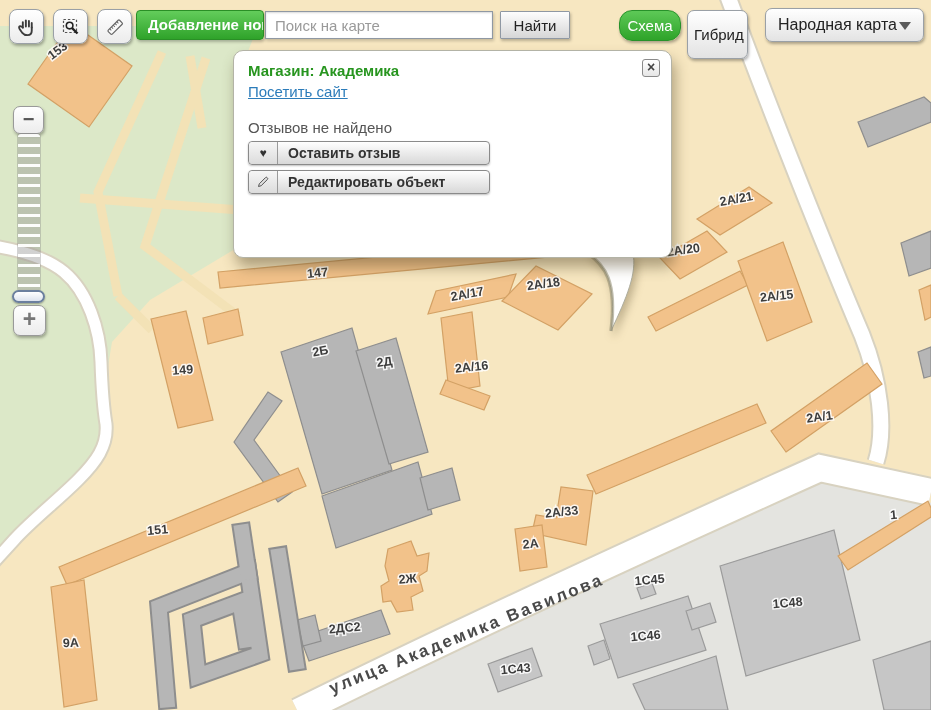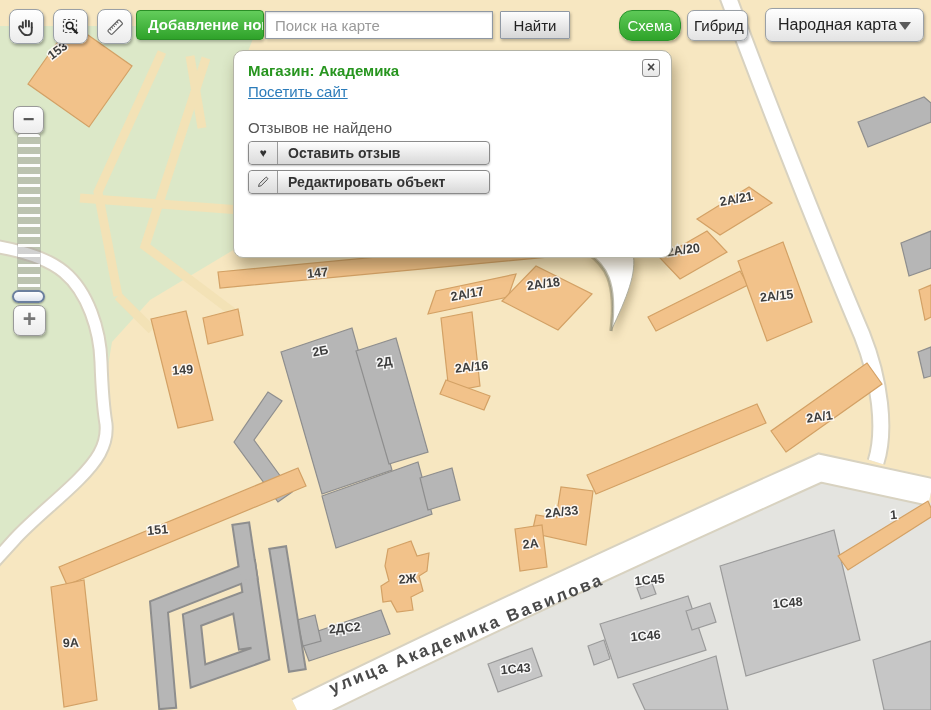--- a/index.html
+++ b/index.html
@@ -18,21 +18,21 @@
   .search-input{position:absolute;left:265px;top:11px;width:228px;height:28px;box-sizing:border-box;
     border:1px solid #8f98a3;box-shadow:inset 0 1px 2px rgba(0,0,0,.15), 1px 2px 3px rgba(0,0,0,.2);
     padding:0 9px;font-size:15px;color:#333;font-family:inherit;}
   .search-input::placeholder{color:#9a9a9a;}
   .find-btn{position:absolute;left:500px;top:11px;width:70px;height:28px;box-sizing:border-box;
     background:linear-gradient(#fdfdfd,#d6d6d6);border:1px solid #8f98a3;border-radius:1px;
     font-size:15px;color:#222;font-family:inherit;box-shadow:1px 2px 3px rgba(0,0,0,.25);cursor:pointer;}
   .scheme-btn{position:absolute;left:619px;top:10px;width:62px;height:31px;box-sizing:border-box;
     background:linear-gradient(#5dc957,#2ea329);border:1px solid #27922a;border-radius:13px;
     color:#fff;font-size:15px;font-family:inherit;box-shadow:1px 2px 3px rgba(0,0,0,.3);cursor:pointer;}
-  .hybrid-btn{position:absolute;left:687px;top:10px;width:61px;height:31px;box-sizing:border-box;
+  .hybrid-btn{position:absolute;left:687px;top:10px;width:61px;height:49px;box-sizing:border-box;
     background:linear-gradient(#ffffff,#e3e3e3);border:1px solid #9aa0a6;border-radius:7px;
     color:#222;font-size:15px;font-family:inherit;box-shadow:1px 2px 3px rgba(0,0,0,.3);cursor:pointer;}
   .layer-btn{position:absolute;left:765px;top:8px;width:159px;height:34px;box-sizing:border-box;
     background:linear-gradient(#ffffff,#e3e3e3);border:1px solid #9aa0a6;border-radius:7px;
     display:flex;align-items:center;justify-content:space-between;padding:12px 12px;
     color:#222;font-size:16px;font-family:Liberation Sans, sans-serif;box-shadow:1px 2px 3px rgba(0,0,0,.3);cursor:pointer;}
   .caret{width:0;height:0;border:6px solid transparent;border-top:8px solid #5a5a5a;margin-top:7px;}
 
   
   .zoom-out-btn{position:absolute;left:13px;top:106px;width:31px;height:28px;box-sizing:border-box;

